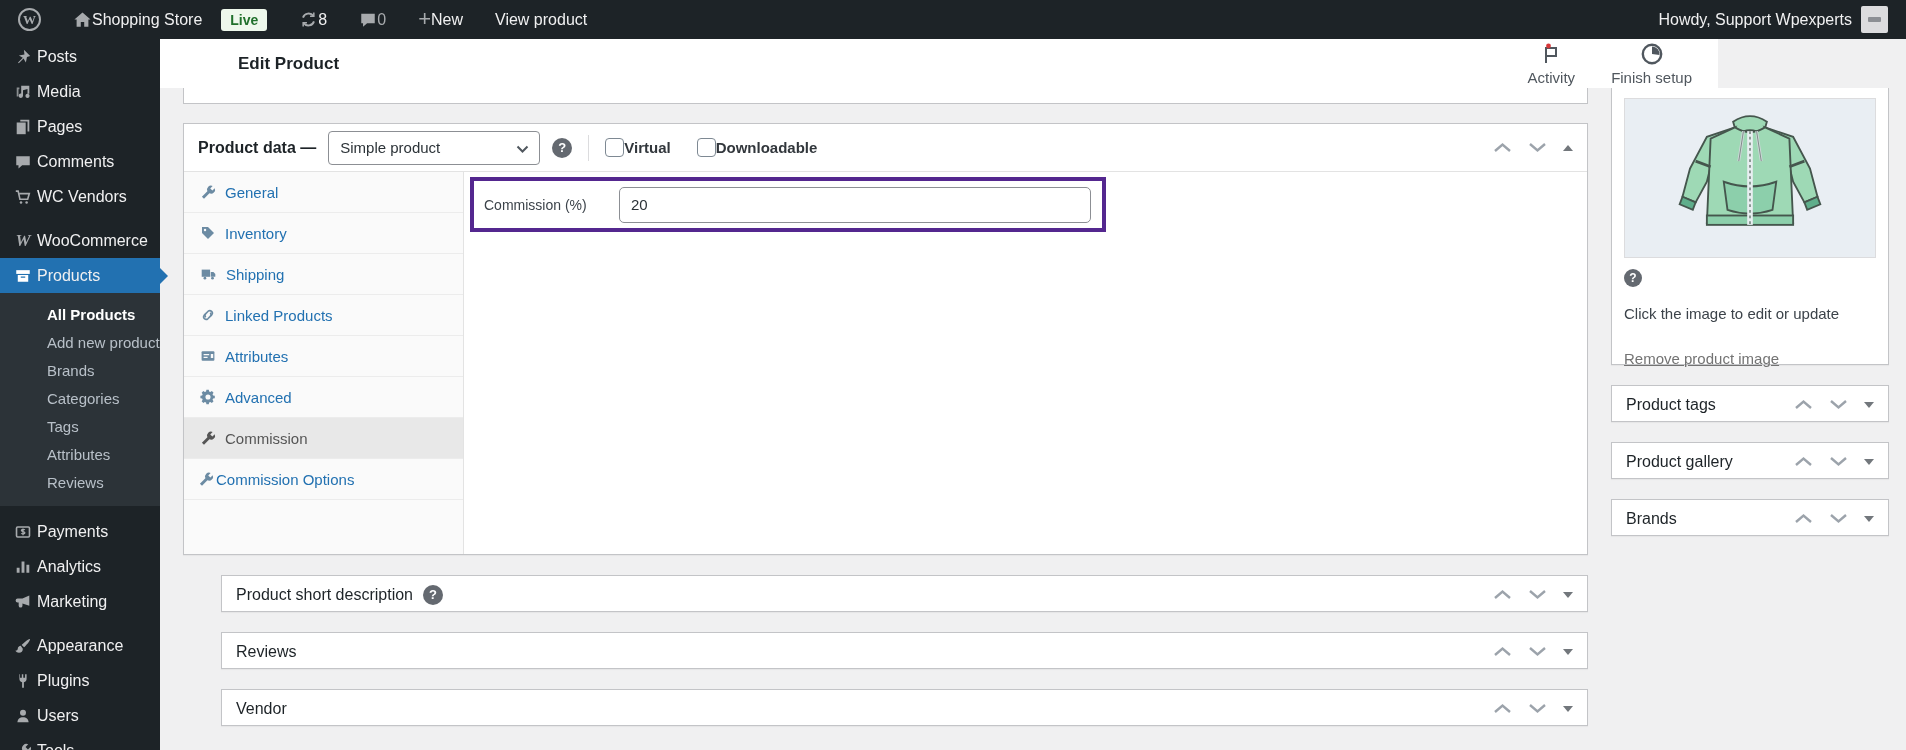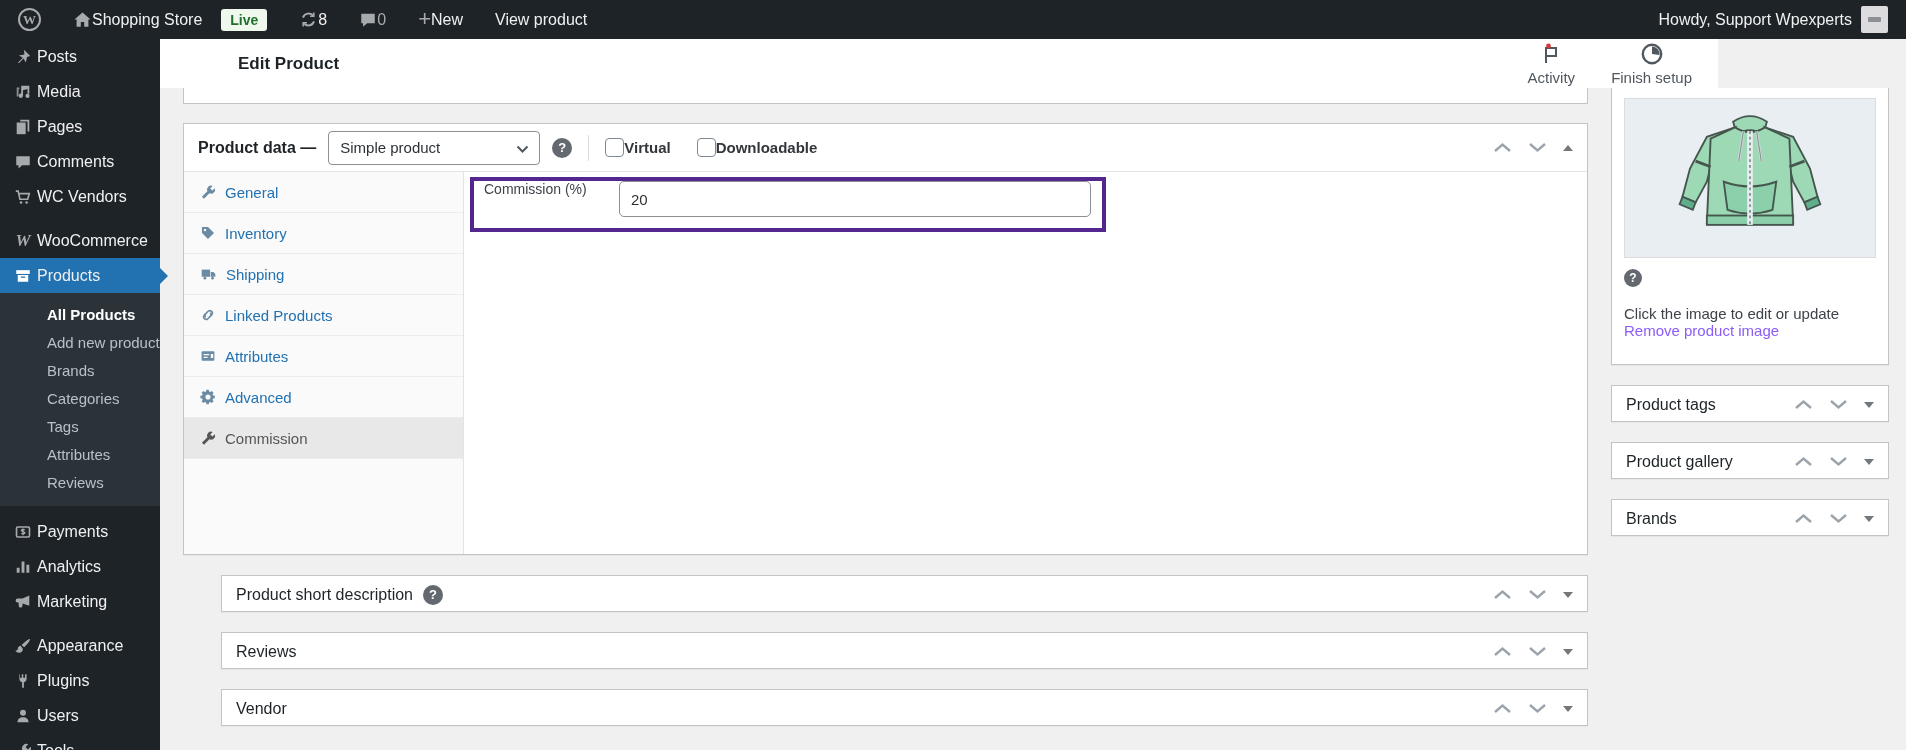--- a/index.html
+++ b/index.html
@@ -94,36 +94,36 @@
   .pd-tabs { width:280px; background:#fafafa; border-right:1px solid #e3e3e3; }
   .pd-tab { height:41px; display:flex; align-items:center; gap:9px; padding-left:16px;
     border-bottom:1px solid #ececec; font-size:15px; color:#2271b1; cursor:pointer; }
   .pd-tab .tab-icon { color:#6c8ba3; display:flex; }
   .pd-tab.active { background:#e8e8e8; color:#555; }
   .pd-tab.active .tab-icon { color:#555; }
   .pd-tab.tight { gap:2px; padding-left:14px; }
 
   .pd-content { flex:1; padding:5px 0 0 6px; }
   .commission-highlight {
-    width:636px; border:4px solid #54278f; display:flex; height:55px; background:#fff;
+    width:636px; border:4px solid #54278f; display:flex; align-items:center; height:55px; background:#fff;
   }
   .commission-label { width:145px; padding-left:10px; font-size:14px; color:#3c434a; }
   .commission-input { width:472px; height:36px; border:1px solid #8c8f94; border-radius:5px;
     font-size:15px; color:#2c3338; padding:0 11px; font-family:"Liberation Sans", sans-serif; }
 
   .stack-panel { margin-top:20px; height:37px;margin-left:38px; }
 
   
   #featured-image-panel { height:277px; border-top:none; padding:10px 12px; }
   .image-box { height:160px; background:#e9eef3; border:1px solid #dcdcde; display:flex;
     align-items:center; justify-content:center; cursor:pointer; }
   .image-help { margin-top:10px; }
   .image-caption { margin-top:18px; font-size:15px; color:#3c434a; }
-  .remove-link { display:inline-block; margin-top:0; font-size:15px; color:#8b5cf6;
-    cursor:pointer; }
+  .remove-link { display:inline-block; margin-top:28px; font-size:15px; color:#737373;
+    text-decoration:underline; cursor:pointer; }
   .side-panel { margin-top:20px; height:37px; }
 
   .chev { cursor:pointer; }
 </style>
 </head>
 <body>
 
 <div id="adminbar">
   <div class="ab-group">
     <span class="wp-logo-circle">W</span>
@@ -421,20 +421,28 @@
             <span>Advanced</span>
           </div>
           <div class="pd-tab active">
             <span class="tab-icon">
                 <svg width="16" height="16" viewBox="0 0 20 20" fill="currentColor">
                   <path d="M18.5 5.2l-3 3-2.7-2.7 3-3a5 5 0 0 0-6.6 6.5L2.4 15.8 5 18.4l6.8-6.8a5 5 0 0 0 6.7-6.4z"></path>
                 </svg>
               </span>
             <span>Commission</span>
           </div>
+          <div class="pd-tab tight">
+            <span class="tab-icon">
+                <svg width="16" height="16" viewBox="0 0 20 20" fill="currentColor">
+                  <path d="M18.5 5.2l-3 3-2.7-2.7 3-3a5 5 0 0 0-6.6 6.5L2.4 15.8 5 18.4l6.8-6.8a5 5 0 0 0 6.7-6.4z"></path>
+                </svg>
+              </span>
+            <span>Commission Options</span>
+          </div>
         </div>
         <div class="pd-content">
           <div class="commission-highlight">
             <span class="commission-label">Commission (%)</span>
             <input class="commission-input" type="text" value="20" style="">
           </div>
         </div>
       </div>
     </div>
 

